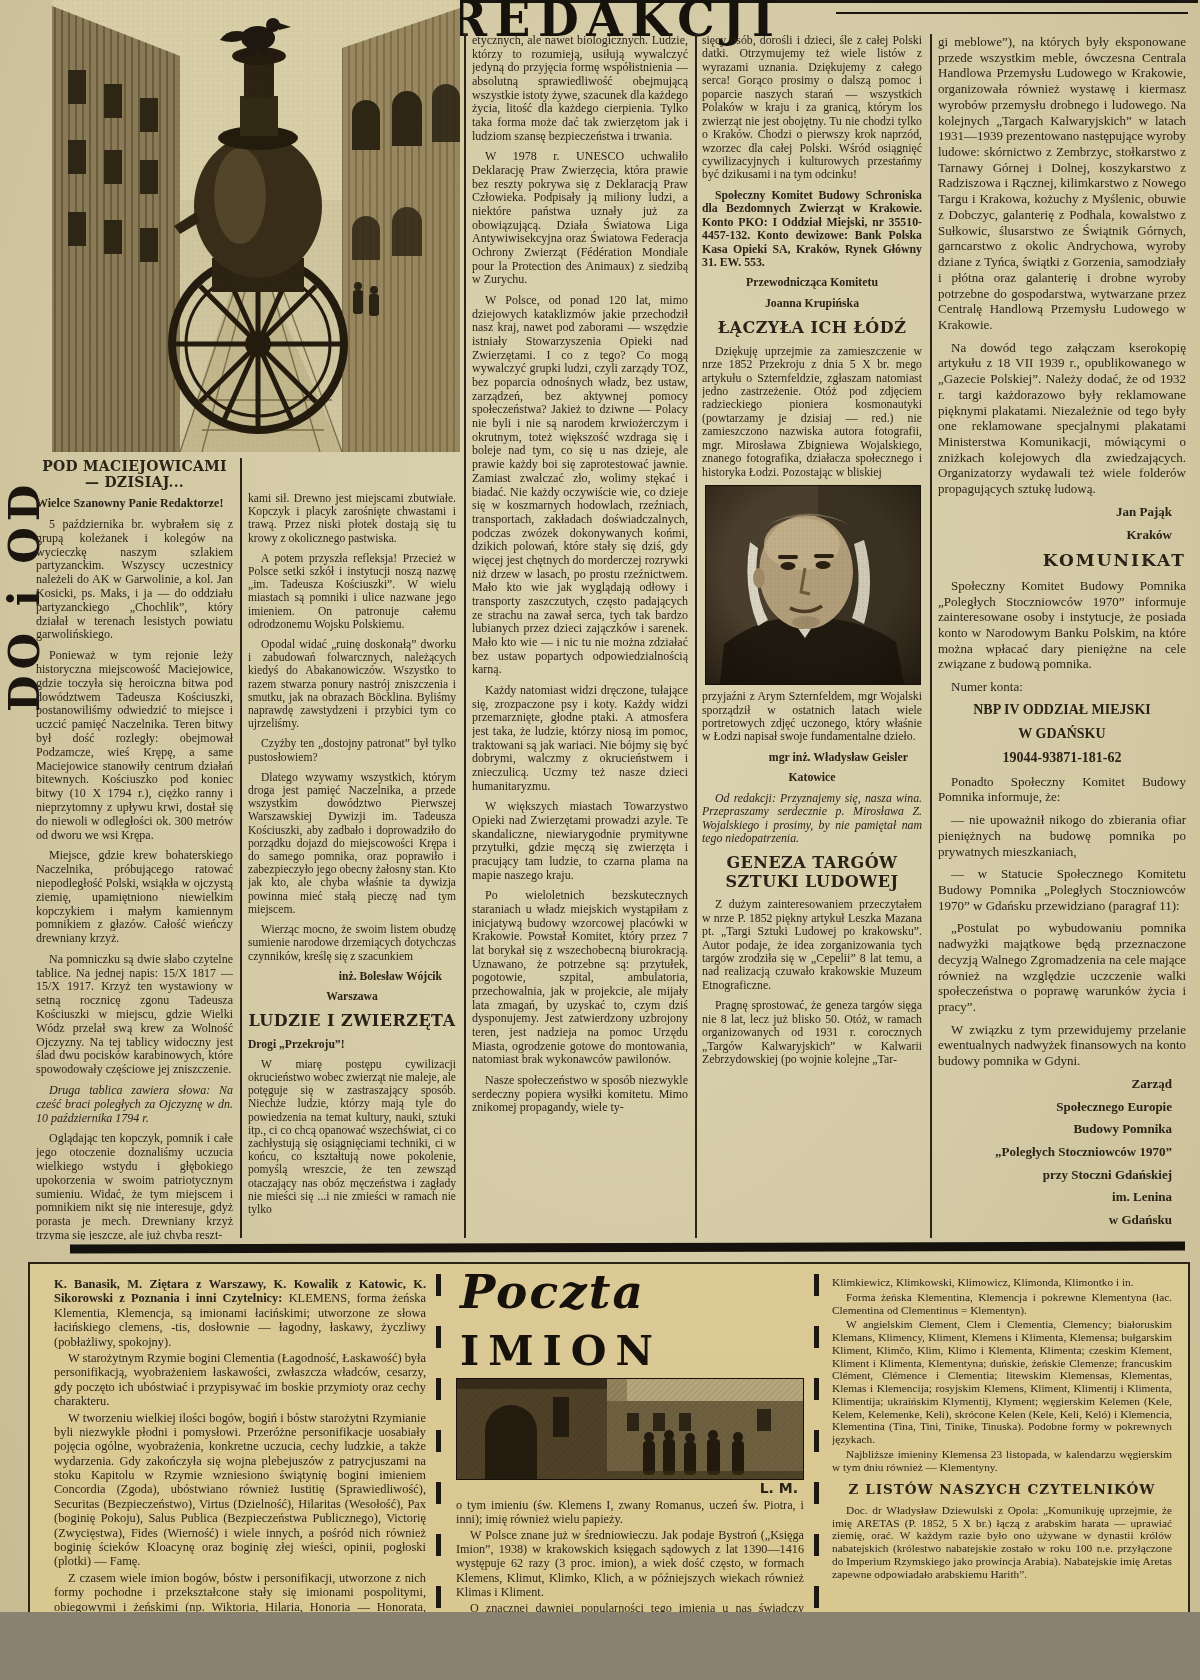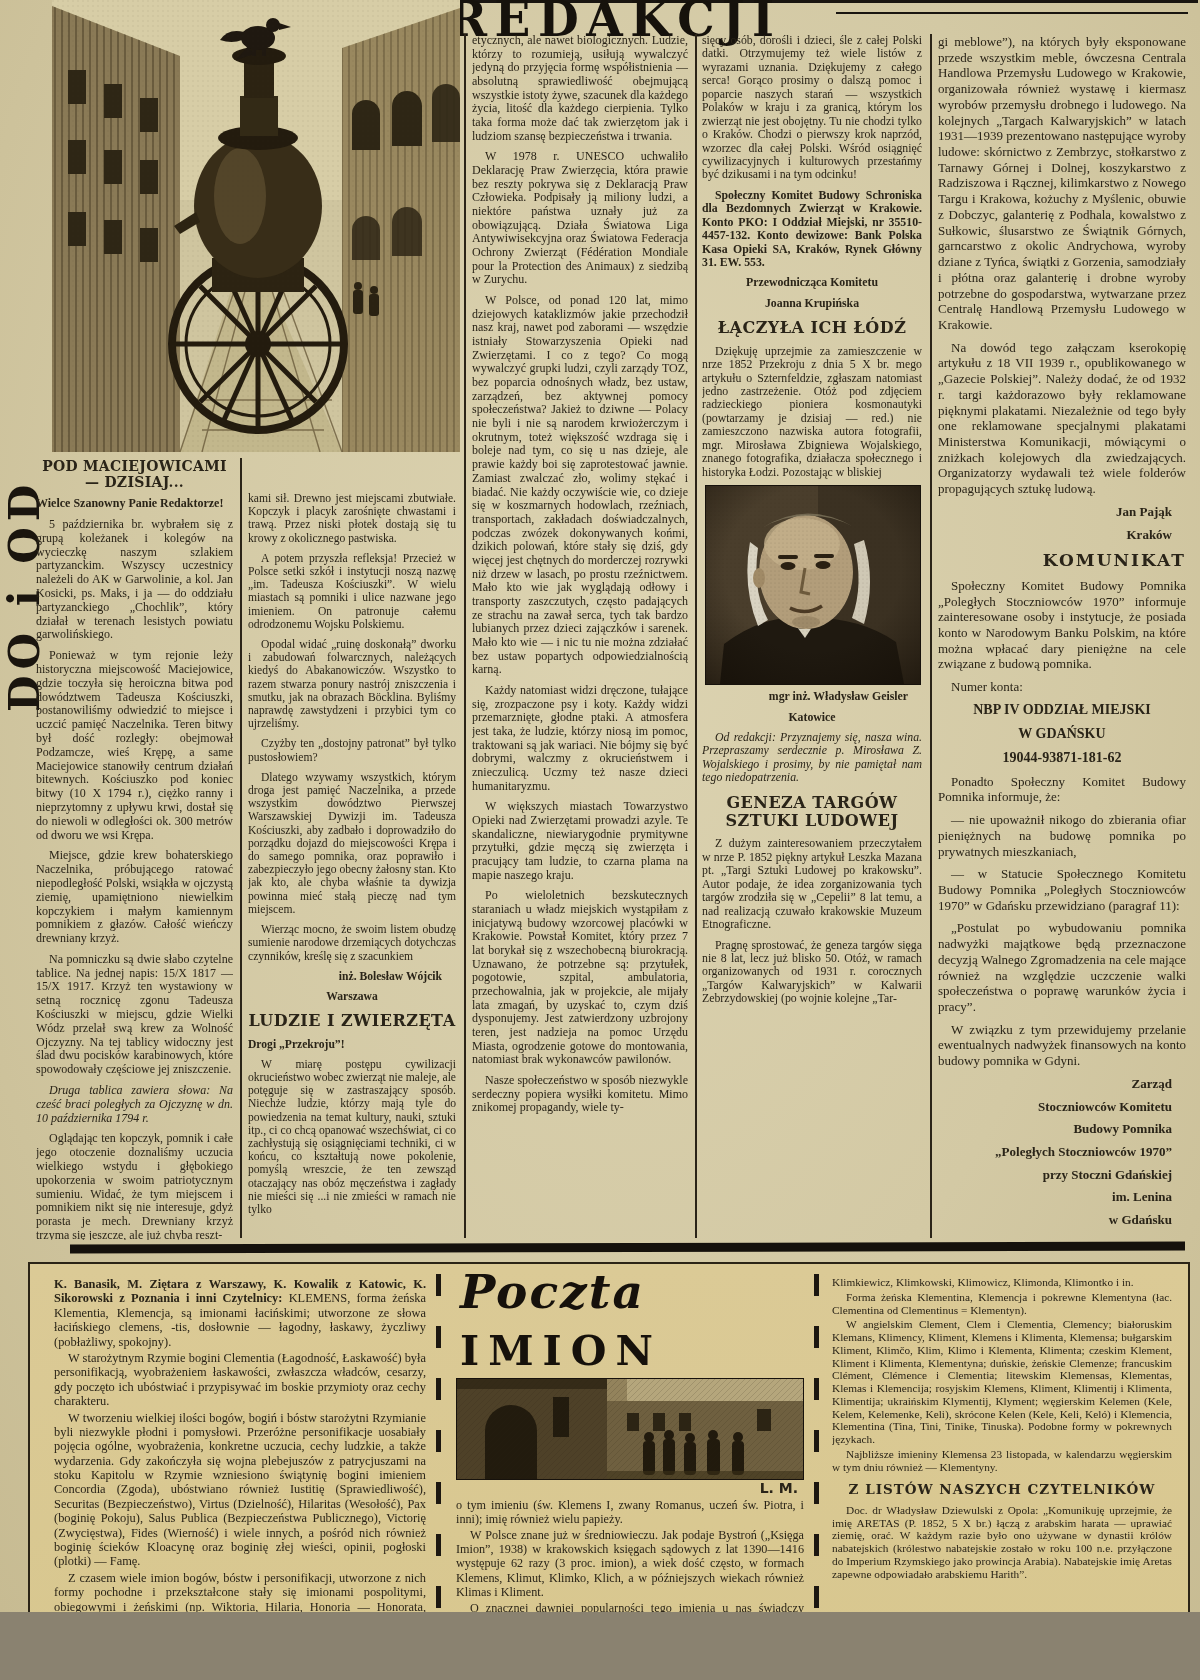--- a/index.html
+++ b/index.html
@@ -240,20 +240,21 @@
             <rect x="108" y="68" width="20" height="4" rx="2"></rect>
         </g>
         <path d="M99 82 L95 106 L104 108" fill="none" stroke="#6d5a3c" stroke-width="3"></path>
         <path d="M84 122 Q100 130 116 120" fill="none" stroke="#4c3a24" stroke-width="3.5"></path>
         <ellipse cx="100" cy="136" rx="14" ry="6" fill="#8f7c5c" opacity="0.6"></ellipse>
         <ellipse cx="53" cy="92" rx="6" ry="10" fill="#a08a66"></ellipse>
         <rect width="214" height="198" fill="url(#pg)" opacity="0.18"></rect>
         <rect width="214" height="198" fill="url(#vg)"></rect>
       </svg>
     </div>
+    <p class="noind">przyjaźni z Arym Szternfeldem, mgr Wojalski sporządził w ostatnich latach wiele portretowych zdjęć uczonego, który właśnie w Łodzi napisał swoje fundamentalne dzieło.</p>
     <p class="sig">mgr inż. Władysław Geisler</p>
     <p class="sigc">Katowice</p>
     <p class="i">Od redakcji: Przyznajemy się, nasza wina. Przepraszamy serdecznie p. Mirosława Z. Wojalskiego i prosimy, by nie pamiętał nam tego niedopatrzenia.</p>
     <h3 class="hd hd-lg">GENEZA TARGÓW SZTUKI LUDOWEJ</h3>
     <p>Z dużym zainteresowaniem przeczytałem w nrze P. 1852 piękny artykuł Leszka Mazana pt. „Targi Sztuki Ludowej po krakowsku”. Autor podaje, że idea zorganizowania tych targów zrodziła się w „Cepelii” 8 lat temu, a nad realizacją czuwało krakowskie Muzeum Etnograficzne.</p>
     <p>Pragnę sprostować, że geneza targów sięga nie 8 lat, lecz już blisko 50. Otóż, w ramach organizowanych od 1931 r. corocznych „Targów Kalwaryjskich” w Kalwarii Zebrzydowskiej (po wojnie kolejne „Tar-</p>
   </div>
 
   <div class="col col5">
     <p class="noind">gi meblowe”), na których były eksponowane przede wszystkim meble, ówczesna Centrala Handlowa Przemysłu Ludowego w Krakowie, organizowała również wystawę i kiermasz wyrobów przemysłu drobnego i ludowego. Na kolejnych „Targach Kalwaryjskich” w latach 1931—1939 prezentowano następujące wyroby ludowe: skórnictwo z Zembrzyc, stołkarstwo z Tarnawy Górnej i Dolnej, koszykarstwo z Radziszowa i Rącznej, kilimkarstwo z Nowego Targu i Krakowa, kożuchy z Myślenic, obuwie z Dobczyc, galanterię z Podhala, kowalstwo z Sułkowic, ślusarstwo ze Świątnik Górnych, garncarstwo z okolic Andrychowa, wyroby dziane z Tyńca, świątki z Gorzenia, samodziały i płótna oraz galanterię i drobne wyroby potrzebne do gospodarstwa, wytwarzane przez Centralę Handlową Przemysłu Ludowego w Krakowie.</p>
@@ -265,21 +266,21 @@
     <p>Numer konta:</p>
     <p class="sigc acct">NBP IV ODDZIAŁ MIEJSKI</p>
     <p class="sigc acct">W GDAŃSKU</p>
     <p class="sigc acct">19044-93871-181-62</p>
     <p>Ponadto Społeczny Komitet Budowy Pomnika informuje, że:</p>
     <p>— nie upoważnił nikogo do zbierania ofiar pieniężnych na budowę pomnika po prywatnych mieszkaniach,</p>
     <p>— w Statucie Społecznego Komitetu Budowy Pomnika „Poległych Stoczniowców 1970” w Gdańsku przewidziano (paragraf 11):</p>
     <p>„Postulat po wybudowaniu pomnika nadwyżki majątkowe będą przeznaczone decyzją Walnego Zgromadzenia na cele mające również na względzie uczczenie walki społeczeństwa o poprawę warunków życia i pracy”.</p>
     <p>W związku z tym przewidujemy przelanie ewentualnych nadwyżek finansowych na konto budowy pomnika w Gdyni.</p>
     <p class="sig">Zarząd</p>
-    <p class="sig">Stoczniowców Komitetu</p>
+    <p class="sig">Społecznego Europie</p>
     <p class="sig">Budowy Pomnika</p>
     <p class="sig">„Poległych Stoczniowców 1970”</p>
     <p class="sig">przy Stoczni Gdańskiej</p>
     <p class="sig">im. Lenina</p>
     <p class="sig">w Gdańsku</p>
   </div>
 
   <div class="thick-bar"></div>
 
   <div class="bottom-box">

